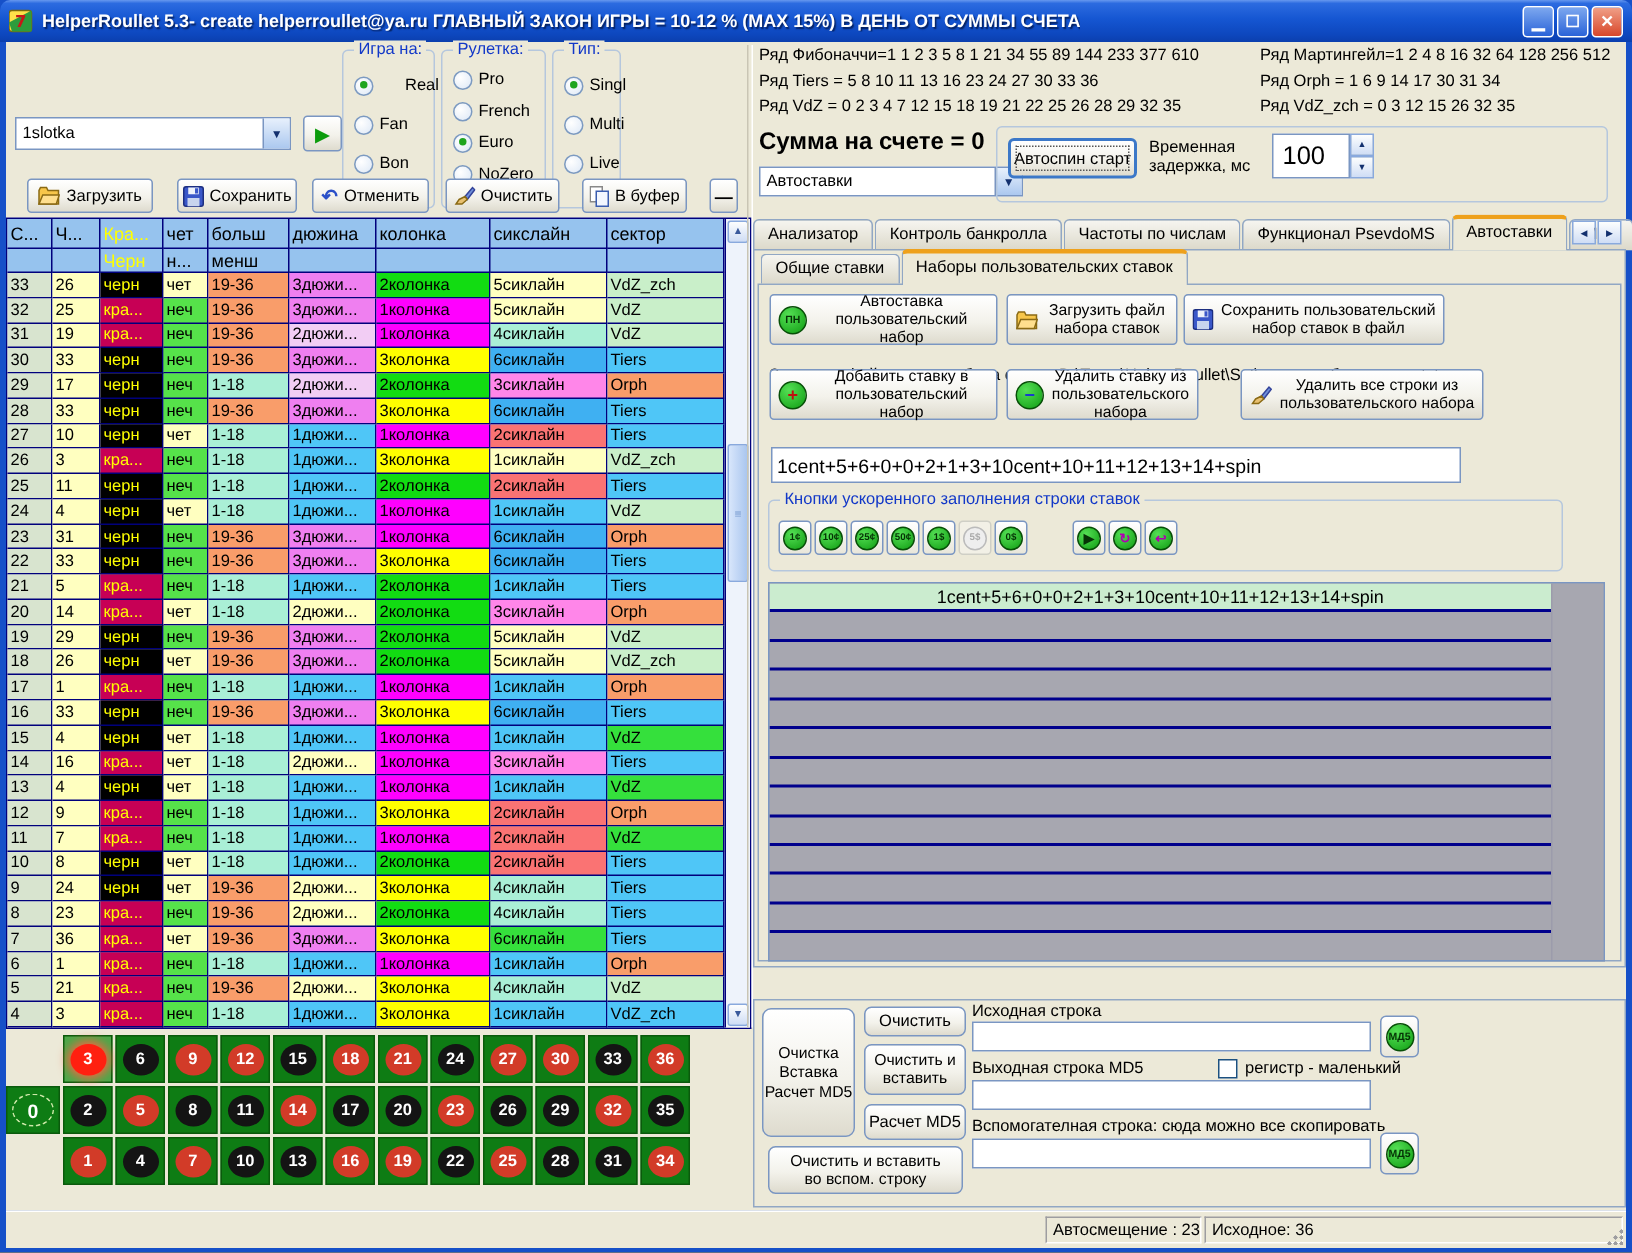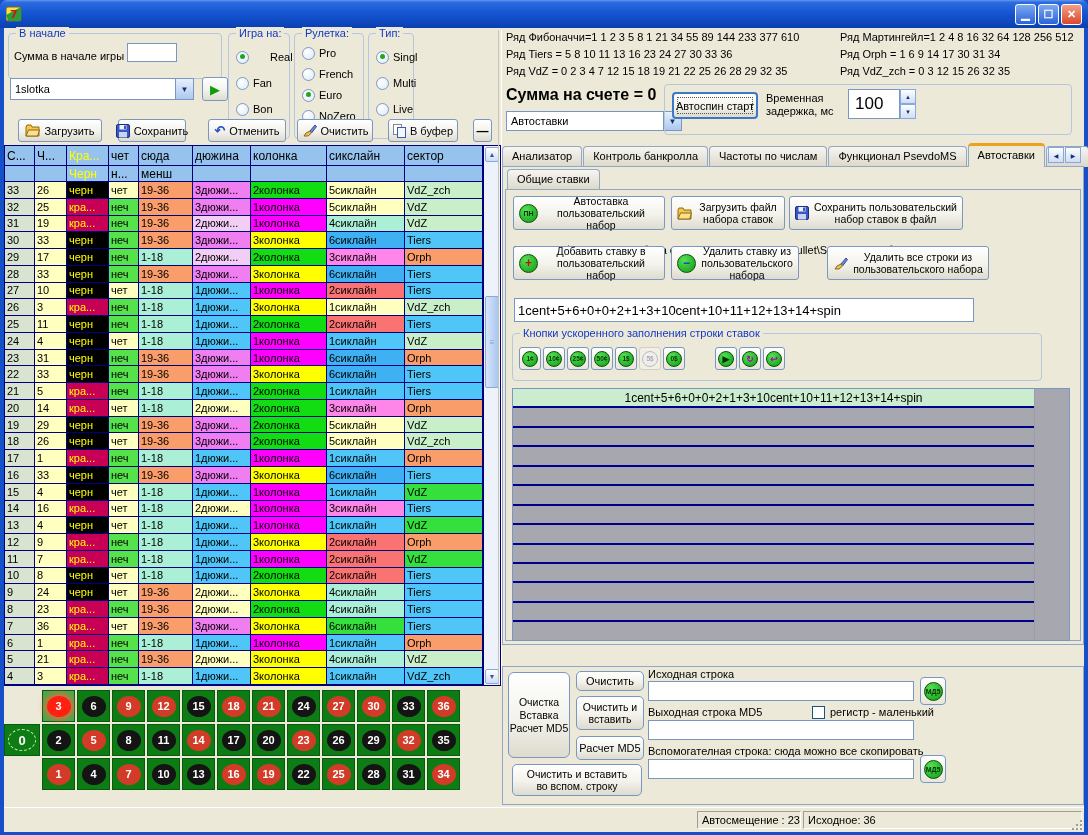--- a/index.html
+++ b/index.html
@@ -78,33 +78,29 @@
 
 <div class="win">
   <div class="titlebar">
     <span class="ic">
         <svg width="17" height="16" viewBox="0 0 17 16">
           <rect x="0" y="1" width="15" height="14" rx="2" fill="#ffe24a" stroke="#7a6a10"></rect>
           <path d="M0 9 L15 1 L15 15 L2 15 Z" fill="#2d9c3c"></path>
           <text x="4" y="12" font-size="11" font-family="DejaVu Sans" font-weight="bold" fill="#c81818">7</text>
         </svg>
       </span>
+    <span class="title">HelperRoullet 5.3- create helperroullet@ya.ru ГЛАВНЫЙ ЗАКОН ИГРЫ = 10-12 % (MAX 15%) В ДЕНЬ ОТ СУММЫ СЧЕТА</span>
     <span class="winbtns">
       <span class="wbtn">▁</span>
       <span class="wbtn">☐</span>
       <span class="wbtn close">✕</span>
     </span>
   </div>
   <div class="client"></div>
 
-  <div class="grp" style="left:8px;top:33px;width:214px;height:46px;">
-    <span class="cap">В начале</span>
-    <span class="lbl" style="left:5px;top:16px;">Сумма в начале игры</span>
-    <input class="inp" style="left: 118px; top: 9px; width: 50px; height: 19px;" value="">
-  </div>
   <div class="combo" style="left:10px;top:78px;width:184px;height:22px;">
     <span class="val">1slotka</span>
     <span class="drop">▼</span>
   </div>
   <div class="btn" style="position:absolute;left:202px;top:77px;width:26px;height:24px;">
       <span class="ic" style="color:#0c9c0c;font-size:13px;">▶</span>
     </div>
   <div id="radiogroups">
       <div class="grp" style="left: 228px; top: 33px; width: 62px; height: 106px;">
         <span class="cap">Игра на:</span>
@@ -165,21 +161,21 @@
   <div id="toolbar">
       <div class="btn" style="position: absolute; left: 18px; top: 119px; width: 84px; height: 23px;">
         <span class="ic">
           <svg width="15" height="13" viewBox="0 0 15 13">
             <path d="M1 12 V3 l1-2 h4 l1 2 h7 v9 z" fill="#f7c64a" stroke="#8a6a14"></path>
             <path d="M1 12 L3.5 6 h11 l-2 6 z" fill="#ffdf8e" stroke="#8a6a14"></path>
           </svg>
         </span>
         <span>Загрузить</span>
       </div>
-      <div class="btn" style="position: absolute; left: 118px; top: 119px; width: 68px; height: 23px;">
+      <div class="btn" style="position: absolute; left: 118px; top: 119px; width: 80px; height: 23px;">
         <span class="ic">
           <svg width="14" height="14" viewBox="0 0 14 14">
             <rect x=".5" y=".5" width="13" height="13" rx="1.5" fill="#3a57c8" stroke="#1c2e80"></rect>
             <rect x="3.5" y="1" width="7" height="4.5" fill="#eef2fa"></rect>
             <rect x="3" y="8" width="8" height="5.5" fill="#c8d4ee"></rect>
             <rect x="8" y="1.5" width="2" height="3.5" fill="#3a57c8"></rect>
           </svg>
         </span>
         <span>Сохранить</span>
       </div>
@@ -210,21 +206,21 @@
       </div>
     </div>
 
   <div class="tblwrap">
     <div class="tbody" id="tbody">
         <div class="trow hd">
           <div class="cell" style="width: 30px;">С...</div>
           <div class="cell" style="width: 32px;">Ч...</div>
           <div class="cell" style="width: 42px; color: rgb(255, 255, 0);">Кра...</div>
           <div class="cell" style="width: 30px;">чет</div>
-          <div class="cell" style="width: 54px;">сюда</div>
+          <div class="cell" style="width: 54px;">больш</div>
           <div class="cell" style="width: 58px;">дюжина</div>
           <div class="cell" style="width: 76px;">колонка</div>
           <div class="cell" style="width: 78px;">сикслайн</div>
           <div class="cell" style="width: 78px;">сектор</div>
         </div>
         <div class="trow hd2">
           <div class="cell" style="width: 30px;"></div>
           <div class="cell" style="width: 32px;"></div>
           <div class="cell" style="width: 42px; color: rgb(255, 255, 0);">Черн</div>
           <div class="cell" style="width: 30px;">н...</div>
@@ -718,20 +714,21 @@
       <div class="tab">Частоты по числам</div>
       <div class="tab">Функционал PsevdoMS</div>
       <div class="tab act">Автоставки</div>
       <div class="tab">MD5</div>
     </div>
   <div class="spbtn" style="left:1048px;top:147px;width:16px;height:16px;">◀</div>
   <div class="spbtn" style="left:1065px;top:147px;width:16px;height:16px;">▶</div>
   <div class="page" style="left:502px;top:166px;width:582px;height:479px;"></div>
   <div class="tabbar" style="left:507px;top:169px;height:21px;" id="subtabs">
       <div class="tab">Общие ставки</div>
+      <div class="tab act">Наборы пользовательских ставок</div>
     </div>
   <div class="page" style="left:505px;top:189px;width:576px;height:452px;"></div>
 
   <div id="btnrow1">
       <div class="btn2" style="left: 513px; top: 196px; width: 152px; height: 34px;">
         <span class="coin big">ПН</span>
         <div class="lines">
           <div>Автоставка</div>
           <div>пользовательский набор</div>
         </div>

